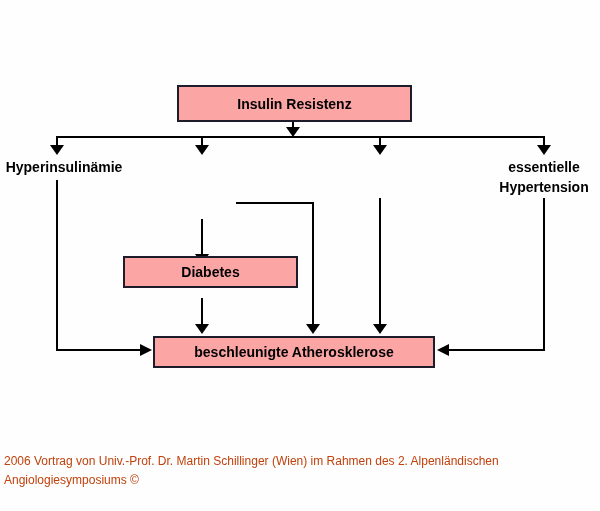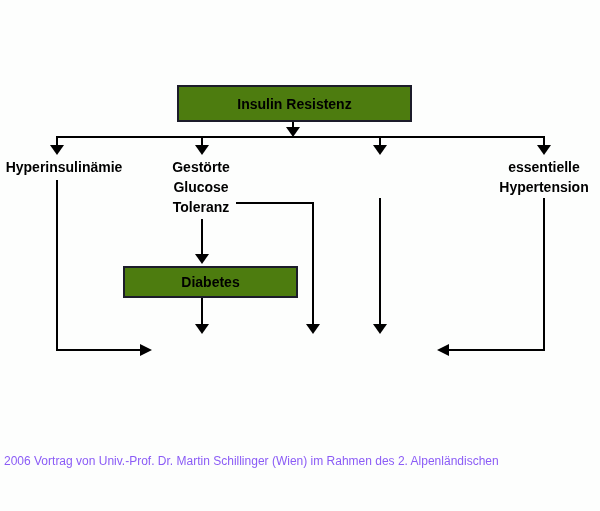--- a/index.html
+++ b/index.html
@@ -1,39 +1,39 @@
 <!DOCTYPE html>
 <html><head>
 <meta charset="utf-8">
 <style>
   html,body { margin:0; padding:0; background:#fdfefd; }
   .stage {
     position:relative; width:600px; height:511px; overflow:hidden;
     background:#fdfefd; font-family:"Liberation Sans", sans-serif;
   }
   .box {
-    position:absolute; background:#4d7c0f; border:2px solid #1c1c2a;
+    position:absolute; background:#fca5a5; border:2px solid #1c1c2a;
     display:flex; align-items:center; justify-content:center;
     font-weight:bold; font-size:14px; color:#000; text-align:right;
   }
   .blabel {
     position:absolute; font-weight:bold; font-size:14px; color:#000;
     text-align:center; line-height:20px; white-space:nowrap;
   }
   .blabel div { white-space:nowrap; }
   .hl, .vl { position:absolute; background:#000; }
   .hl { height:2px; }
   .vl { width:2px; }
   .ah { position:absolute; width:0; height:0; }
   .ah-down  { border-left:7px solid transparent; border-right:7px solid transparent; border-top:10px solid #000; }
   .ah-right { border-top:6px solid transparent; border-bottom:6px solid transparent; border-left:12px solid #000; }
   .ah-left  { border-top:6px solid transparent; border-bottom:6px solid transparent; border-right:12px solid #000; }
   .caption {
     position:absolute; left:4px; top:452px; width:575px;
-    font-size:12px; line-height:19px; color:#8b5cf6; font-weight:normal;
+    font-size:12px; line-height:19px; color:#c2410c; font-weight:normal;
   }
 </style>
 </head>
 <body>
 
 <div class="stage">
 
   <div class="box" style="left:177px; top:85px; width:231px; height:33px;">
     <span>Insulin Resistenz</span>
   </div>
@@ -49,25 +49,20 @@
   <div class="ah ah-down" style="left:195px; top:145px;"></div>
   <div class="vl" style="left:379px; top:137px; height:9px;"></div>
   <div class="ah ah-down" style="left:373px; top:145px;"></div>
   <div class="vl" style="left:543px; top:137px; height:9px;"></div>
   <div class="ah ah-down" style="left:537px; top:145px;"></div>
 
   <div class="blabel" style="left:-9px; top:157px; width:146px;">
     <div>Hyperinsulinämie</div>
   </div>
 
-  <div class="blabel" style="left:141px; top:157px; width:120px;">
-    <div>Gestörte</div>
-    <div>Glucose</div>
-    <div>Toleranz</div>
-  </div>
 
   <div class="blabel" style="left:290px; top:157px; width:180px;">
   </div>
 
   <div class="blabel" style="left:482px; top:157px; width:124px;">
     <div>essentielle</div>
     <div>Hypertension</div>
   </div>
 
   <div class="vl" style="left:56px; top:180px; height:171px;"></div>
@@ -81,25 +76,29 @@
   <div class="vl" style="left:312px; top:202px; height:123px;"></div>
   <div class="ah ah-down" style="left:306px; top:324px;"></div>
 
   <div class="vl" style="left:379px; top:198px; height:127px;"></div>
   <div class="ah ah-down" style="left:373px; top:324px;"></div>
 
   <div class="vl" style="left:543px; top:198px; height:153px;"></div>
   <div class="hl" style="left:449px; top:349px; width:96px;"></div>
   <div class="ah ah-left" style="left:437px; top:344px;"></div>
 
-  <div class="box" style="left:123px; top:266px; width:171px; height:28px;">
+  <div class="box" style="left:123px; top:256px; width:171px; height:28px;">
     <span>Diabetes</span>
   </div>
 
   <div class="vl" style="left:201px; top:298px; height:27px;"></div>
   <div class="ah ah-down" style="left:195px; top:324px;"></div>
 
+  <div class="box" style="left:153px; top:336px; width:278px; height:28px;">
+    <span>beschleunigte Atherosklerose</span>
+  </div>
 
   <div class="caption">
     <div>2006 Vortrag von Univ.-Prof. Dr. Martin Schillinger (Wien) im Rahmen des 2. Alpenländischen</div>
+    <div>Angiologiesymposiums ©</div>
   </div>
 
 </div>
 
 </body></html>

